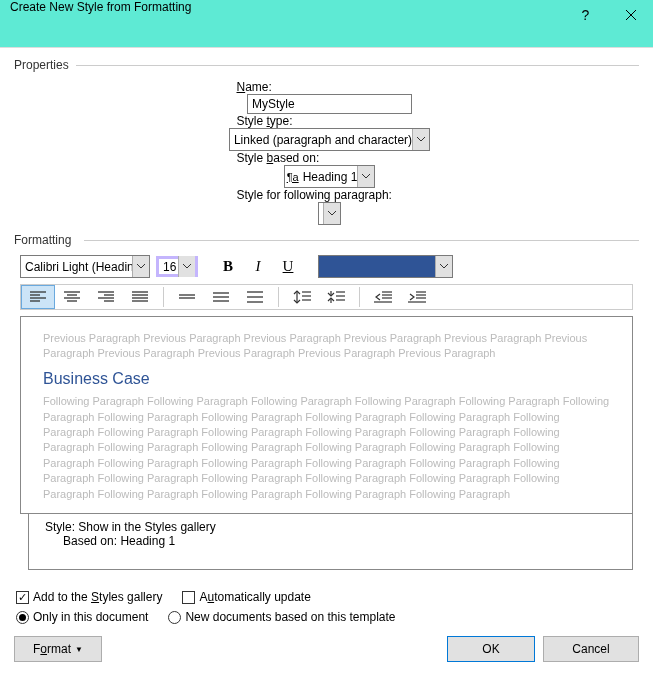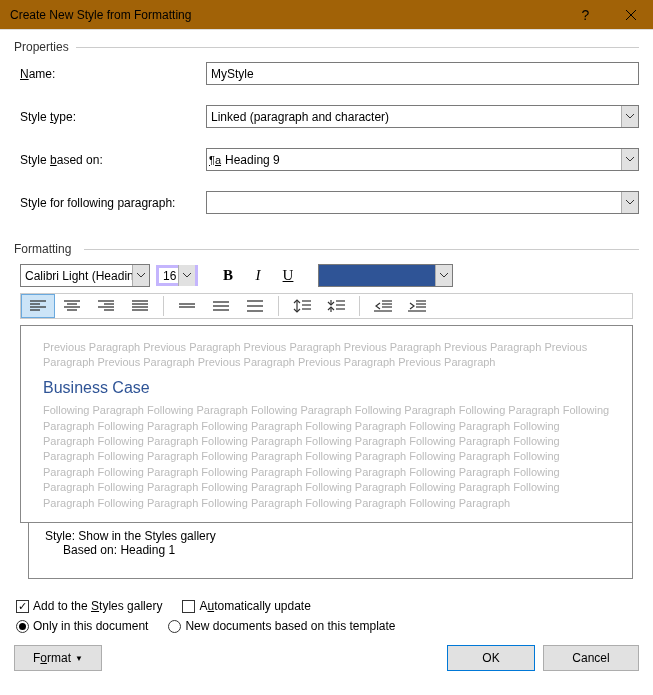--- a/index.html
+++ b/index.html
@@ -1,26 +1,26 @@
 <!DOCTYPE html>
 <html><head>
 <meta charset="utf-8">
 <style>
 * { box-sizing: border-box; margin: 0; padding: 0; }
 body { font-family: "Segoe UI", Tahoma, sans-serif; font-size: 12px; background: #fff; color: #000; width: 653px; height: 695px; overflow: hidden; }
-.titlebar { display: flex; align-items: center; height: 30px; padding-left: 10px; border-bottom: 1px solid #ddd; background: #a16207; }
+.titlebar { display: flex; align-items: flex-start; height: 48px; padding-left: 10px; border-bottom: 1px solid #ddd; background: #5eead4; }
 .titlebar-text { flex: 1; font-size: 12px; }
 .titlebar-btn { width: 45px; height: 30px; display: flex; align-items: center; justify-content: center; font-size: 14px; }
 .titlebar-btn svg { width: 10px; height: 10px; stroke: #000; stroke-width: 1; }
 .content { padding: 10px 14px 14px 14px; }
 fieldset { border: none; margin: 0; padding: 0; margin-bottom: 8px; }
 .group-label { font-size: 12px; color: #333; position: relative; margin-bottom: 8px; }
 .group-label::after { content: ""; position: absolute; top: 50%; left: 62px; right: 0; height: 1px; background: #ccc; }
 .group-label.formatting::after { left: 70px; }
-.form-row { display: flex; align-items: center; margin-bottom: 20px; padding-left: 6px;}
+.form-row { display: flex; align-items: center; margin-bottom: 0; padding-left: 6px; flex-direction: column;}
 .form-label { width: 186px; font-size: 12px; }
 .form-label .ul { text-decoration: underline; }
 .text-input { flex: 1; height: 23px; border: 1px solid #7a7a7a; padding: 2px 4px; font-family: inherit; font-size: 12px; }
 .select-wrap { flex: 1; position: relative; height: 23px; border: 1px solid #7a7a7a; background: #fff; display: flex; align-items: center; padding-left: 4px; }
 .select-wrap.icon { padding-left: 2px; }
 .select-value { flex: 1; font-size: 12px; display: flex; align-items: center; gap: 4px;}
 .select-btn { width: 17px; height: 21px; background: #e1e1e1; border-left: 1px solid #adadad; display: flex; align-items: center; justify-content: center; }
 .select-btn svg { width: 8px; height: 5px; }
 .pilcrow { font-size: 11px; text-decoration: underline; }
 .toolbar { display: flex; align-items: center; gap: 6px; padding-left: 6px; margin-top: 4px; margin-bottom: 6px; }
@@ -92,21 +92,21 @@
             </svg>
           </div>
     </div>
   </div>
 
   <div class="form-row">
     <label class="form-label"><span>Style </span><span class="ul">b</span><span>ased on:</span></label>
     <div class="select-wrap icon">
       <span class="select-value">
             <span class="pilcrow">¶a</span>
-            <span>Heading 9</span>
+            <span>Heading 1</span>
           </span>
       <div class="select-btn">
             <svg viewBox="0 0 8 5">
               <polyline points="0,0 4,4 8,0" fill="none" stroke="#333"></polyline>
             </svg>
           </div>
     </div>
   </div>
 
   <div class="form-row">

